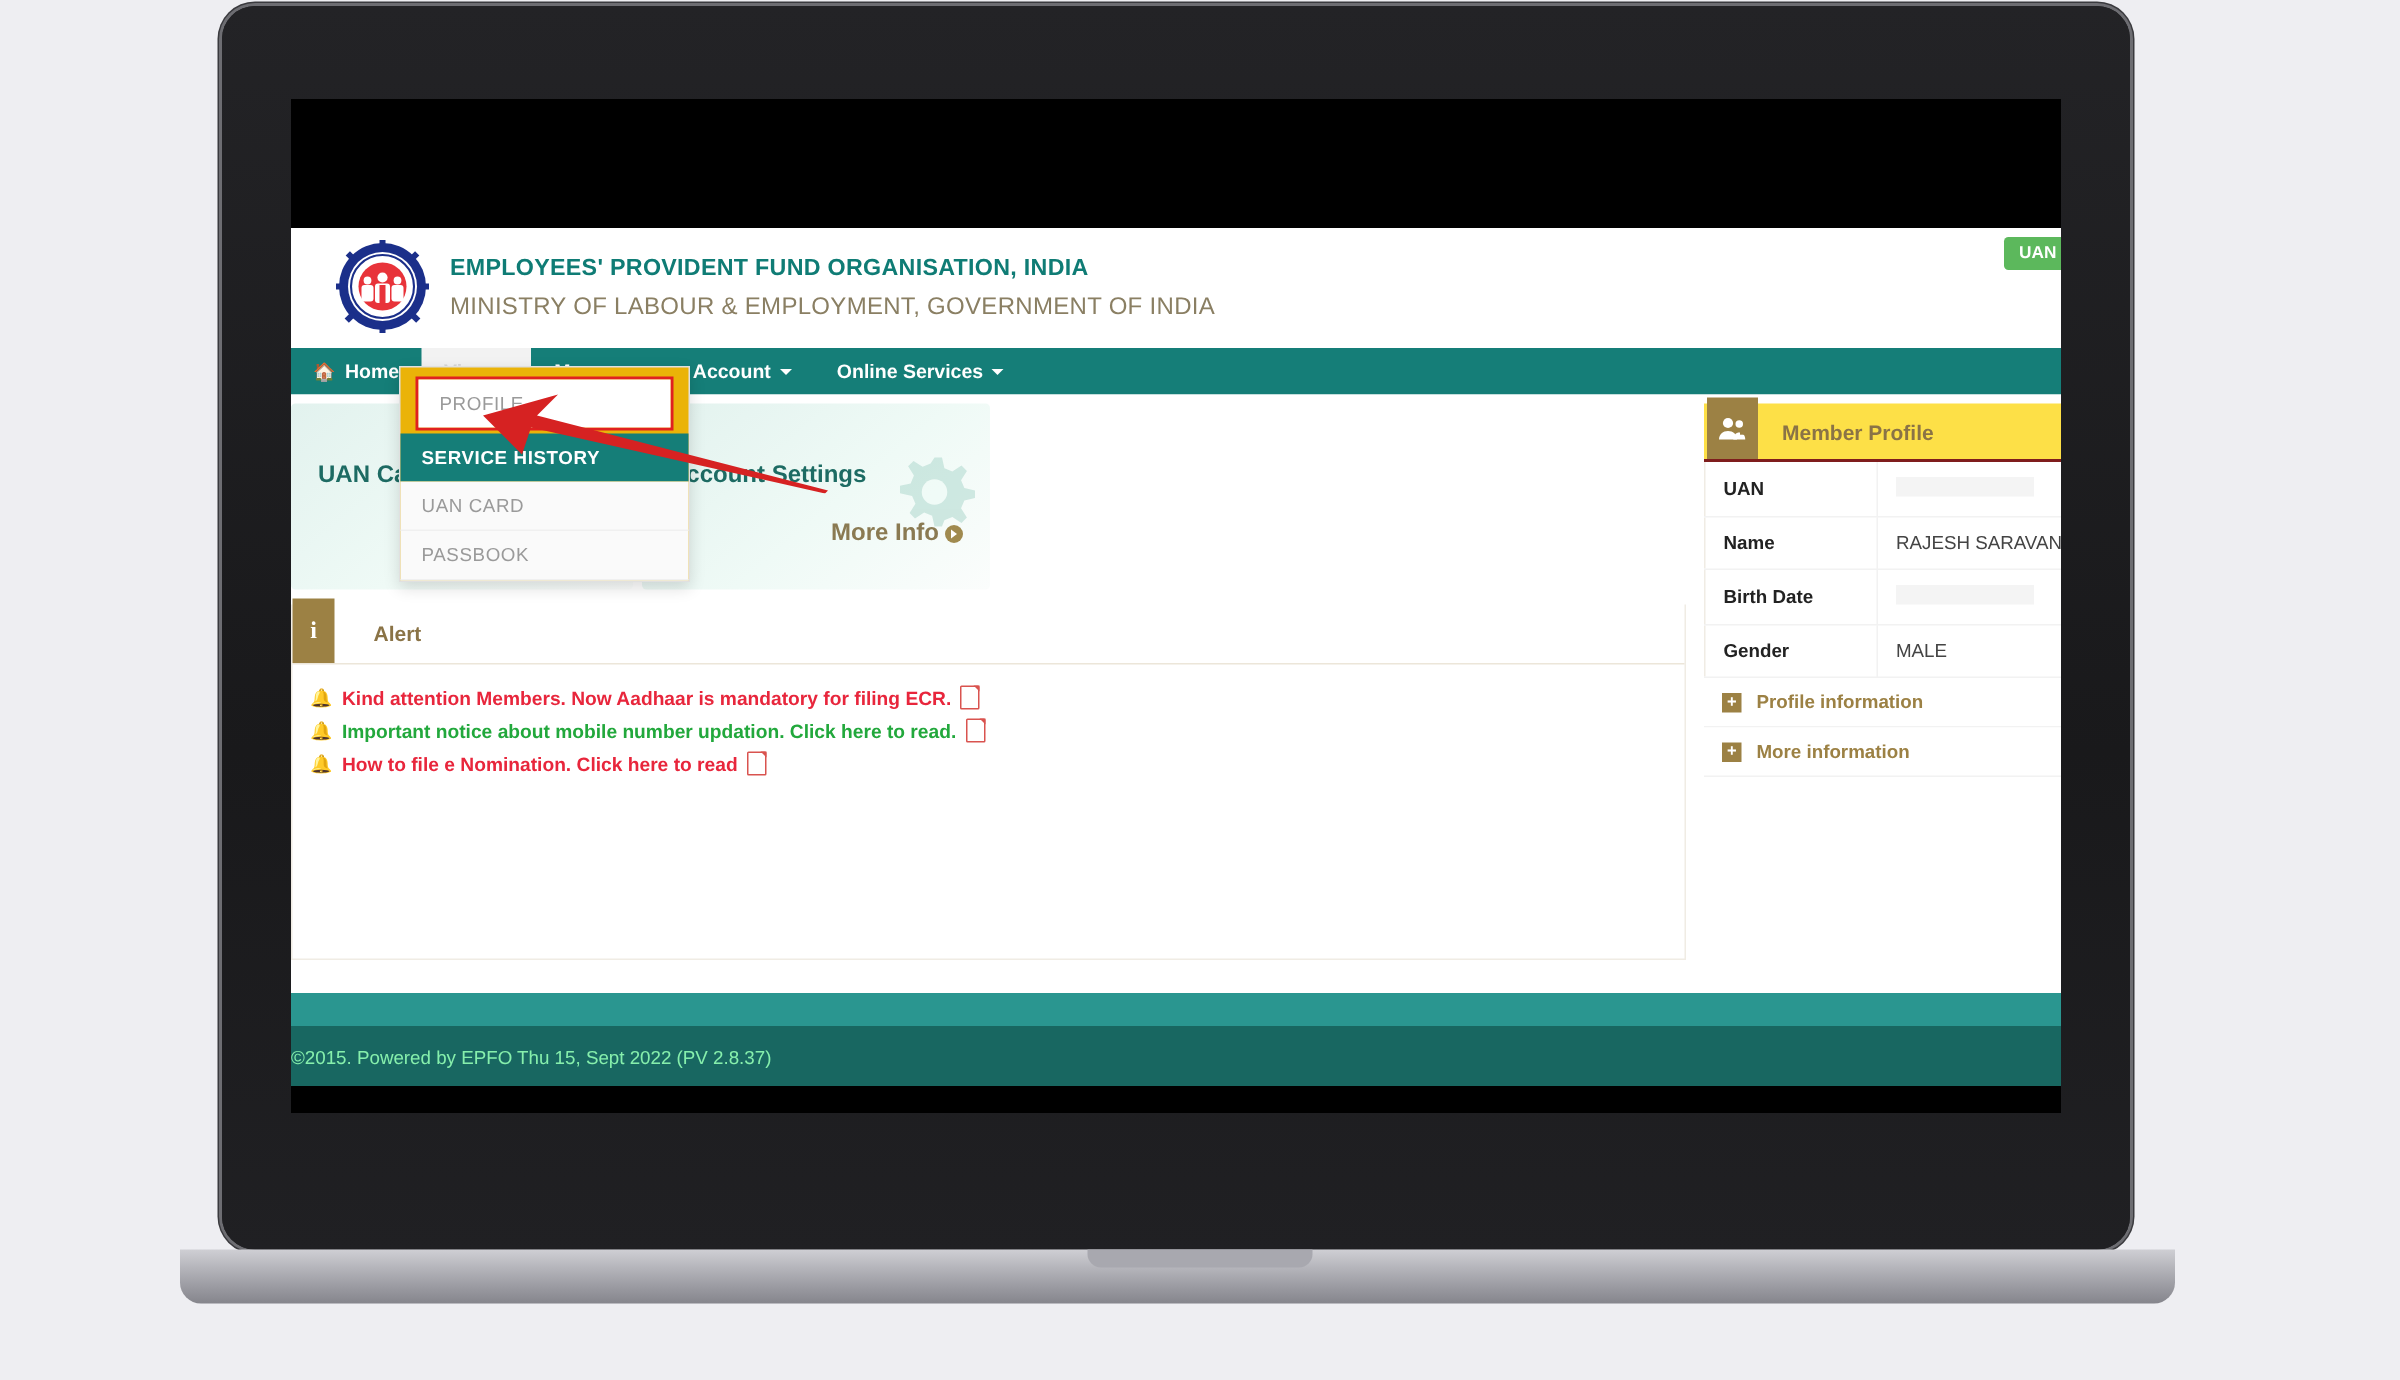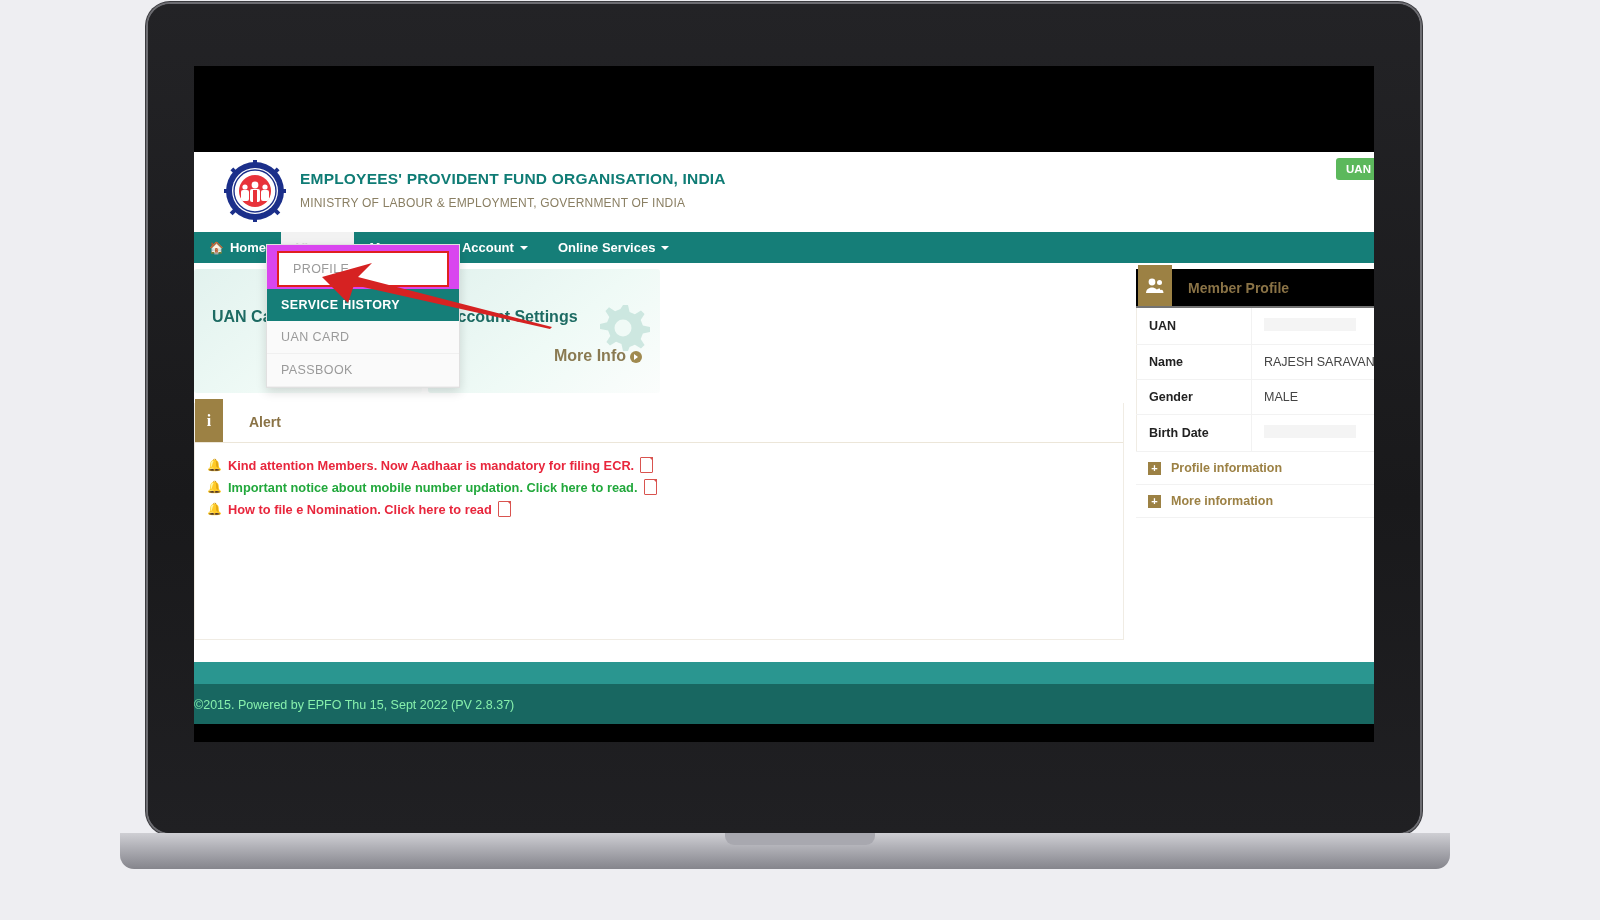--- a/index.html
+++ b/index.html
@@ -52,21 +52,21 @@
   }
   #epfo-logo{
     position:absolute;left:6px;top:8px;width:62px;height:62px;
   }
   #header-text{position:absolute;left:82px;top:18px;}
   #org-title{
     color:#0f7c75;font-size:15.5px;font-weight:bold;letter-spacing:.2px;
     white-space:nowrap;
   }
   #org-sub{
-    color:#8a7f63;font-size:12px;margin-top:8px;letter-spacing:.2px;
+    color:#8a7f63;font-size:16px;margin-top:8px;letter-spacing:.2px;
     white-space:nowrap;
   }
   #uan-badge{
     position:absolute;right:-14px;top:6px;
     background:#5cb85c;color:#fff;font-size:11.5px;font-weight:bold;
     padding:5px 10px;border-radius:3px;white-space:nowrap;
   }
 
   
   #navbar{
@@ -119,21 +119,21 @@
     border-left:4px solid #fff;border-top:3px solid transparent;
     border-bottom:3px solid transparent;
   }
   .gear-wm{
     position:absolute;right:6px;top:28px;width:62px;height:62px;opacity:.65;
   }
 
   
   #view-dropdown{
     position:absolute;left:72px;top:-25px;width:192px;
-    background:#d946ef;border:1px solid #e0e0e0;
+    background:#eab308;border:1px solid #e0e0e0;
     box-shadow:0 4px 10px rgba(0,0,0,.14);z-index:40;
   }
   .dd-item{
     padding:9px 14px;font-size:12.5px;color:#9a9a9a;letter-spacing:.4px;
     cursor:pointer;border-bottom:1px solid #f0f0f0;background:#fafafa;
   }
   .dd-item.dd-hot{background:#157e78;color:#fff;font-weight:bold;border-bottom:none;}
   #dd-profile-wrap{
     position:relative;margin:6px 10px 2px 10px;
     border:2.5px solid #e02020;
@@ -172,21 +172,21 @@
   }
   .pdf-ico::after{
     content:"";position:absolute;right:-1px;top:-1px;
     border-left:4px solid transparent;border-top:4px solid #d9534f;
   }
 
   
   #member-panel{
     position:absolute;left:942px;top:6px;width:260px;
   }
-  #mp-head{position:relative;height:37px;background:#000000;border-bottom:2px solid #737373;}
+  #mp-head{position:relative;height:37px;background:#fde047;border-bottom:2px solid #7f1d1d;}
   #mp-icon-box{
     position:absolute;left:2px;top:-4px;width:34px;height:41px;
     background:#9c8144;display:flex;align-items:center;justify-content:center;
   }
   #mp-title{position:absolute;left:52px;top:11px;color:#8a7346;font-size:14px;font-weight:bold;}
   #mp-table{
     width:100%;border-collapse:collapse;background:#fff;
     border:1px solid #f0ece4;border-top:none;
   }
   #mp-table td{
@@ -352,26 +352,26 @@
             <tbody>
                 <tr>
               <td class="k">UAN</td>
               <td class="v"><span class="redacted"></span></td>
             </tr>
             <tr>
               <td class="k">Name</td>
               <td class="v">RAJESH SARAVANA</td>
             </tr>
             <tr>
+              <td class="k">Birth Date</td>
+              <td class="v"><span class="redacted"></span></td>
+            </tr>
+            <tr>
               <td class="k">Gender</td>
               <td class="v">MALE</td>
-            </tr>
-            <tr>
-              <td class="k">Birth Date</td>
-              <td class="v"><span class="redacted"></span></td>
             </tr>
           </tbody>
             </table>
 
           <div class="mp-link">
             <span class="plus-box">+</span>
             <span>Profile information</span>
           </div>
           <div class="mp-link">
             <span class="plus-box">+</span>

